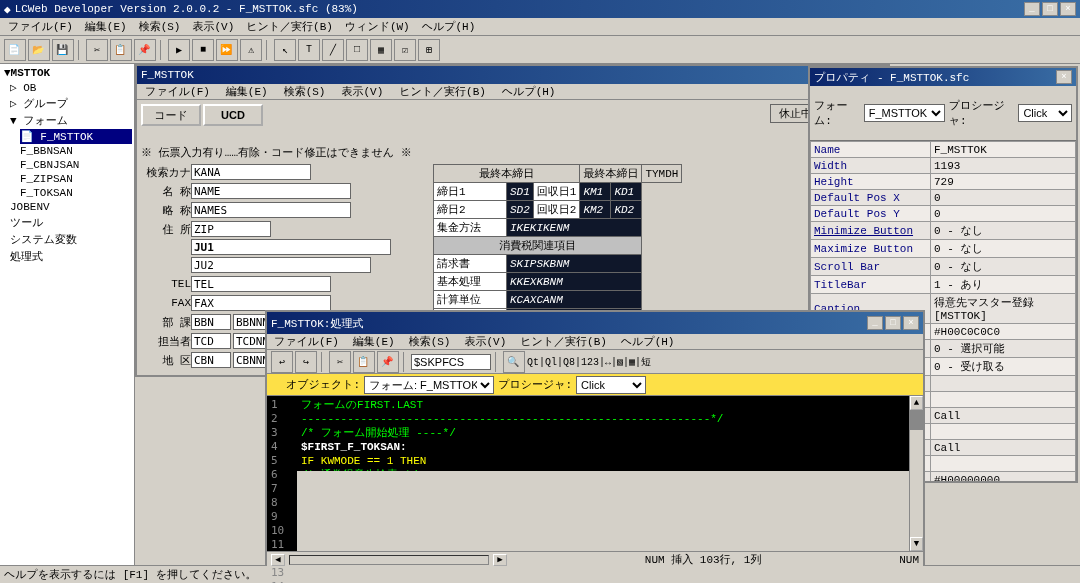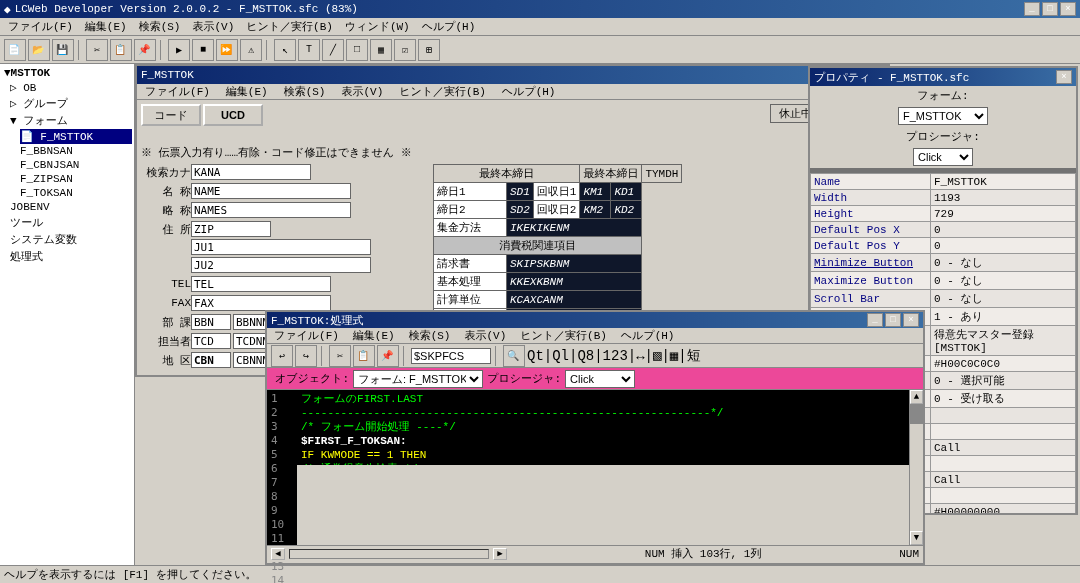--- a/index.html
+++ b/index.html
@@ -210,26 +210,25 @@
       background: linear-gradient(to right, #0a246a, #3a6ea5);
       color: white;
       height: 18px;
       display: flex;
       align-items: center;
       padding: 0 4px;
       justify-content: space-between;
     }
     .props-toolbar {
       background: #d4d0c8;
-      padding: 2px 4px;
+      padding: 12px 4px;
       display: flex;
       align-items: center;
       gap: 4px;
-      border-bottom: 5px solid #737373;
-      flex-direction: column;
+      border-bottom: 1px solid #737373;
     }
     .props-select {
       height: 18px;
       font-size: 11px;
       background: white;
       border: 1px solid #666;
     }
     .props-table {
       width: 100%;
       border-collapse: collapse;
@@ -249,21 +248,21 @@
       left: 130px;
       width: 660px;
       height: 255px;
       background: #d4d0c8;
       border: 2px solid #888;
       z-index: 10;
     }
     .code-title {
       background: linear-gradient(to right, #0a246a, #3a6ea5);
       color: white;
-      height: 16px;
+      height: 22px;
       display: flex;
       align-items: center;
       padding: 0 4px;
       justify-content: space-between;
       font-size: 11px;
     }
     .code-menu {
       background: #d4d0c8;
       height: 16px;
       display: flex;
@@ -276,25 +275,25 @@
     .code-toolbar {
       background: #d4d0c8;
       height: 24px;
       display: flex;
       align-items: center;
       padding: 0 4px;
       gap: 2px;
       border-bottom: 1px solid #888;
     }
     .code-path {
-      background: #ec4899;
+      background: #fde047;
       height: 22px;
       display: flex;
       align-items: center;
-      padding: 0 8px;
+      padding: 0 19px;
       font-size: 11px;
       gap: 4px;
       border-bottom: 1px solid #888;
     }
     .code-body {
       background: #000000;
       color: #00ff00;
       font-family: 'Courier New', monospace;
       font-size: 11px;
       height: calc(100% - 80px);
@@ -483,21 +482,21 @@
               <input class="field-input" style="width: 160px;" value="NAME">
             </div>
             <div class="form-row" style="margin-bottom:3px;">
               <span class="field-label" style="width:50px;">略 称</span>
               <input class="field-input" style="width: 160px;" value="NAMES">
             </div>
             <div class="form-row" style="margin-bottom:3px; align-items:flex-start;">
               <span class="field-label" style="width:50px; padding-top:1px;">住 所</span>
               <div style="display:flex; flex-direction:column; gap:2px;">
                 <input class="field-input" style="width: 80px;" value="ZIP">
-                <input class="field-input" style="width: 180px;" value="JU1">
+                <input class="field-input" style="width: 200px; font-weight: bold;" value="JU1">
                 <input class="field-input" style="width: 180px;" value="JU2">
               </div>
             </div>
             <div class="form-row" style="margin-bottom:3px;">
               <span class="field-label" style="width:50px;">TEL</span>
               <input class="field-input" style="width: 140px;" value="TEL">
             </div>
             <div class="form-row" style="margin-bottom:3px;">
               <span class="field-label" style="width:50px;">FAX</span>
               <input class="field-input" style="width: 140px;" value="FAX">
@@ -507,21 +506,21 @@
               <input class="field-input" style="width: 40px;" value="BBN">
               <input class="field-input" style="width: 100px; margin-left: 2px;" value="BBNNM">
             </div>
             <div class="form-row" style="margin-bottom:3px;">
               <span class="field-label" style="width:50px;">担当者</span>
               <input class="field-input" style="width: 40px;" value="TCD">
               <input class="field-input" style="width: 100px; margin-left: 2px;" value="TCDNM">
             </div>
             <div class="form-row" style="margin-bottom:3px;">
               <span class="field-label" style="width:50px;">地 区</span>
-              <input class="field-input" style="width: 40px; font-weight: bold;" value="CBN">
+              <input class="field-input" style="width: 40px;" value="CBN">
               <input class="field-input" style="width: 100px; margin-left: 2px;" value="CBNNM">
             </div>
           </div>
 
           <div style="display:flex; flex-direction:column; gap:4px;">
 
             <table class="data-table">
               <tbody>
                   <tr>
                 <th colspan="3">最終本締日</th>
@@ -707,21 +706,21 @@
         <div class="tool-btn">↩</div>
         <div class="tool-btn">↪</div>
         <div class="tool-sep"></div>
         <div class="tool-btn">✂</div>
         <div class="tool-btn">📋</div>
         <div class="tool-btn">📌</div>
         <div class="tool-sep"></div>
         <input class="input-small" style="width: 80px;" value="$SKPFCS">
         <div class="tool-sep"></div>
         <div class="tool-btn">🔍</div>
-        <span style="font-size:14px;">Qt|Ql|Q8|123|↔|▧|▦|短</span>
+        <span style="font-size:10px;">Qt|Ql|Q8|123|↔|▧|▦|短</span>
       </div>
       <div class="code-path">
         <span>オブジェクト:</span>
         <select class="small-select" style="width:130px;">
           <option>フォーム: F_MSTTOK</option>
         </select>
         <span>プロシージャ:</span>
         <select class="small-select" style="width:70px;">
           <option>Click</option>
         </select>

